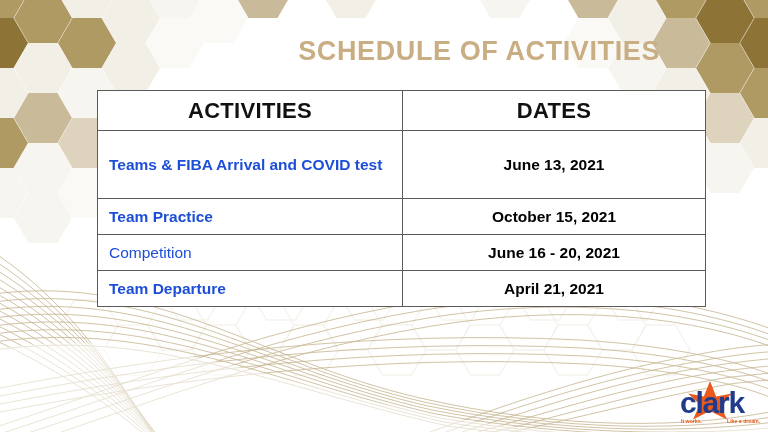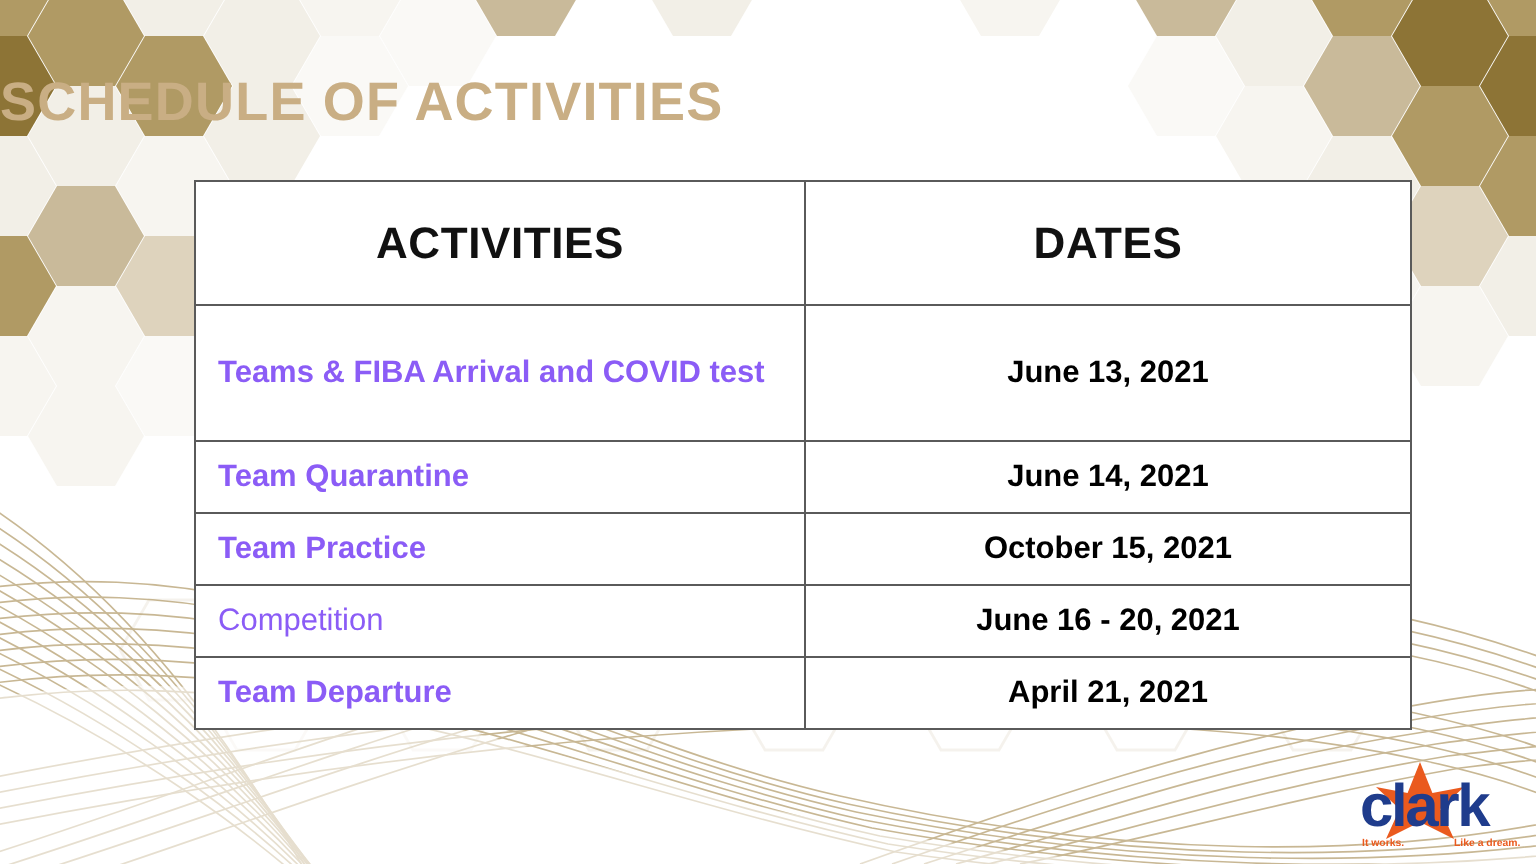--- a/index.html
+++ b/index.html
@@ -32,21 +32,21 @@
     pointer-events: none;
   }
   .deco svg { display: block; width: 768px; height: 432px; }
 
   
   .title {
     position: absolute;
     top: 36px;
     left: 0;
     width: 660px;
-    text-align: left;
+    text-align: right;
     font-size: 27px;
     font-weight: bold;
     letter-spacing: 0.6px;
     color: #c9ae84;
     white-space: nowrap;
   }
 
   
   .sched-table {
     position: absolute;
@@ -59,32 +59,32 @@
   }
   .sched-table td, .sched-table th {
     border: 1px solid #5a5a5a;
     background: #ffffff;
     vertical-align: middle;
   }
   .col-act { width: 305px; }
   .col-dat { width: 303px; }
 
   .sched-table th {
-    height: 62px;
+    height: 40px;
     font-size: 22px;
     font-weight: bold;
     color: #111111;
     text-align: center;
     letter-spacing: 0.3px;
   }
 
   .cell-act {
     padding: 6px 10px 6px 11px;
     font-size: 15.5px;
-    color: #8b5cf6;
+    color: #1d4ed8;
     line-height: 1.28;
     text-align: left;
   }
   .cell-act.bold { font-weight: bold; }
   .cell-act.normal { font-weight: normal; }
 
   .cell-date {
     padding: 6px 8px;
     font-size: 15.5px;
     font-weight: bold;
@@ -295,24 +295,20 @@
         <th>ACTIVITIES</th>
         <th>DATES</th>
       </tr>
     </thead>
     <tbody>
       <tr class="row-tall">
         <td class="cell-act bold">Teams &amp; FIBA Arrival and COVID test</td>
         <td class="cell-date">June 13, 2021</td>
       </tr>
       <tr class="row-std">
-        <td class="cell-act bold">Team Quarantine</td>
-        <td class="cell-date">June 14, 2021</td>
-      </tr>
-      <tr class="row-std">
         <td class="cell-act bold">Team Practice</td>
         <td class="cell-date">October 15, 2021</td>
       </tr>
       <tr class="row-std">
         <td class="cell-act normal">Competition</td>
         <td class="cell-date">June 16 - 20, 2021</td>
       </tr>
       <tr class="row-std">
         <td class="cell-act bold">Team Departure</td>
         <td class="cell-date">April 21, 2021</td>

